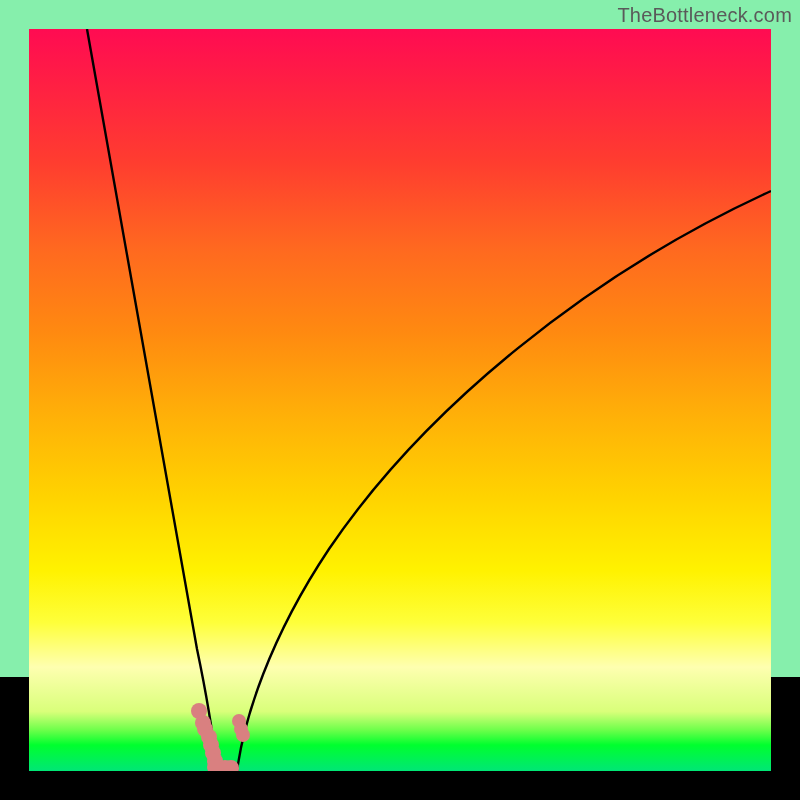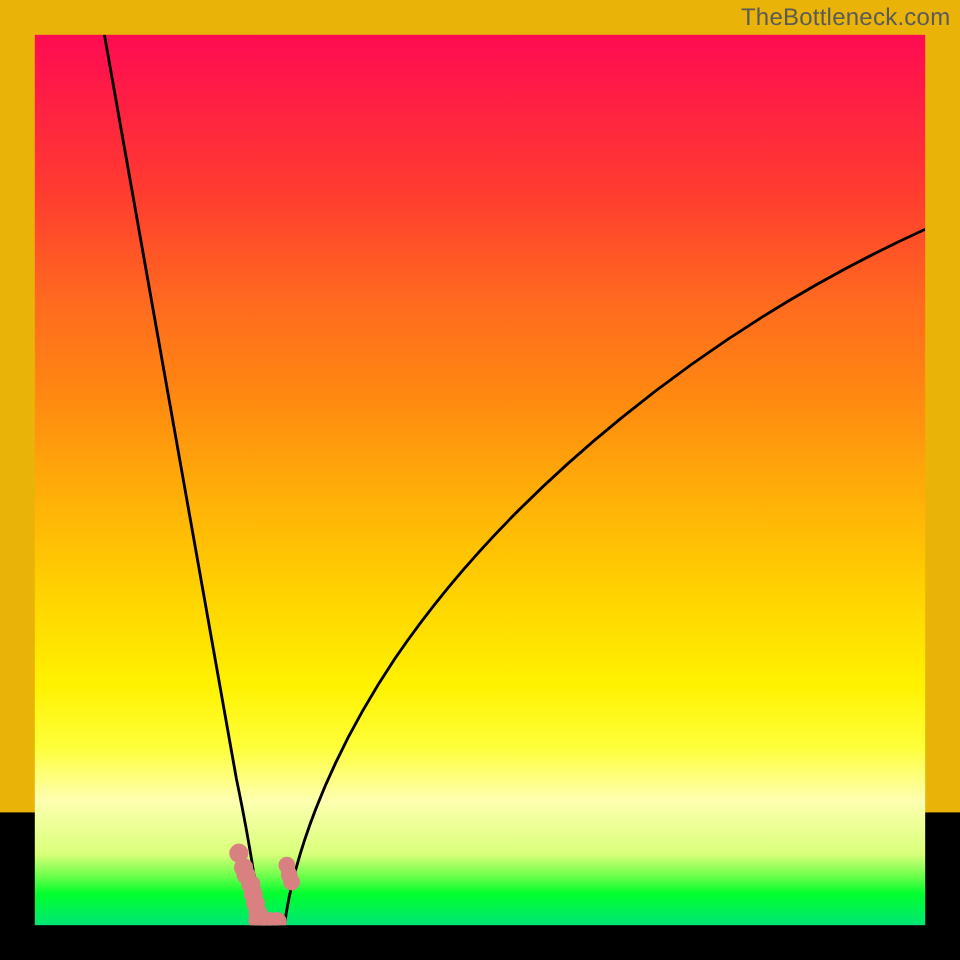--- a/index.html
+++ b/index.html
@@ -8,21 +8,21 @@
     width: 800px;
     height: 800px;
     overflow: hidden;
     background: #000;
     font-family: Arial, Helvetica, sans-serif;
   }
   .frame {
     position: relative;
     width: 800px;
     height: 677px;
-    background: #eab308;
+    background: #86efac;
   }
   .plot-area {
     position: absolute;
     left: 29px;
     top: 29px;
     width: 742px;
     height: 742px;
     
     background: linear-gradient(
       to bottom,

